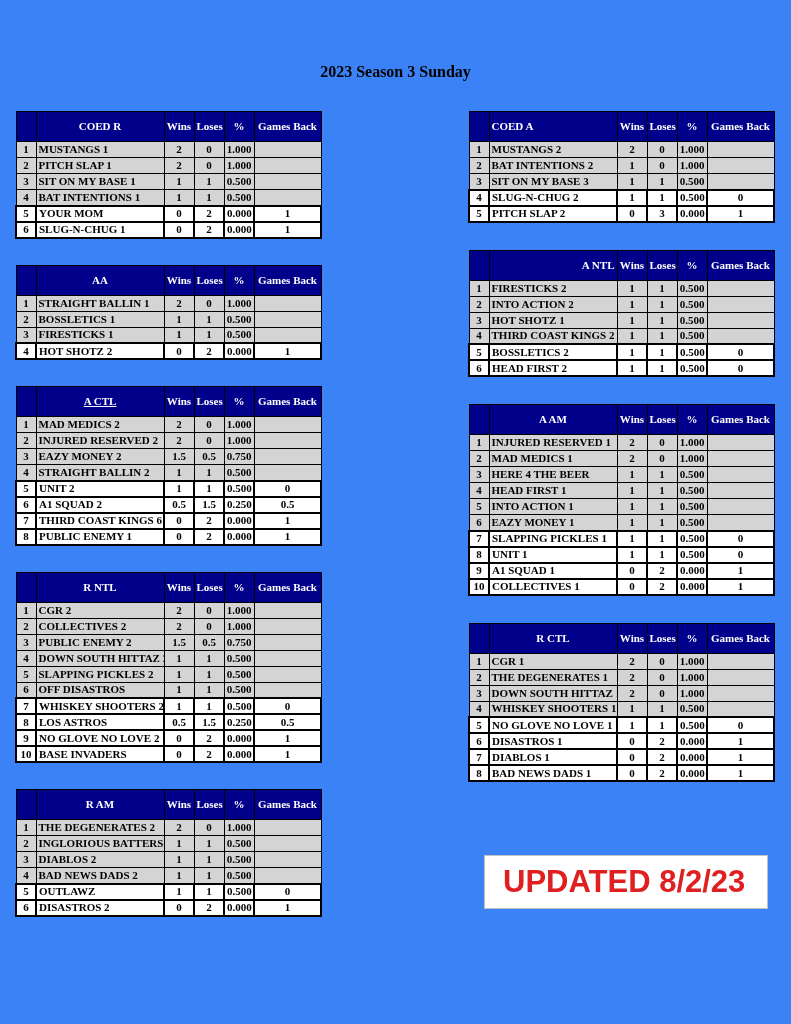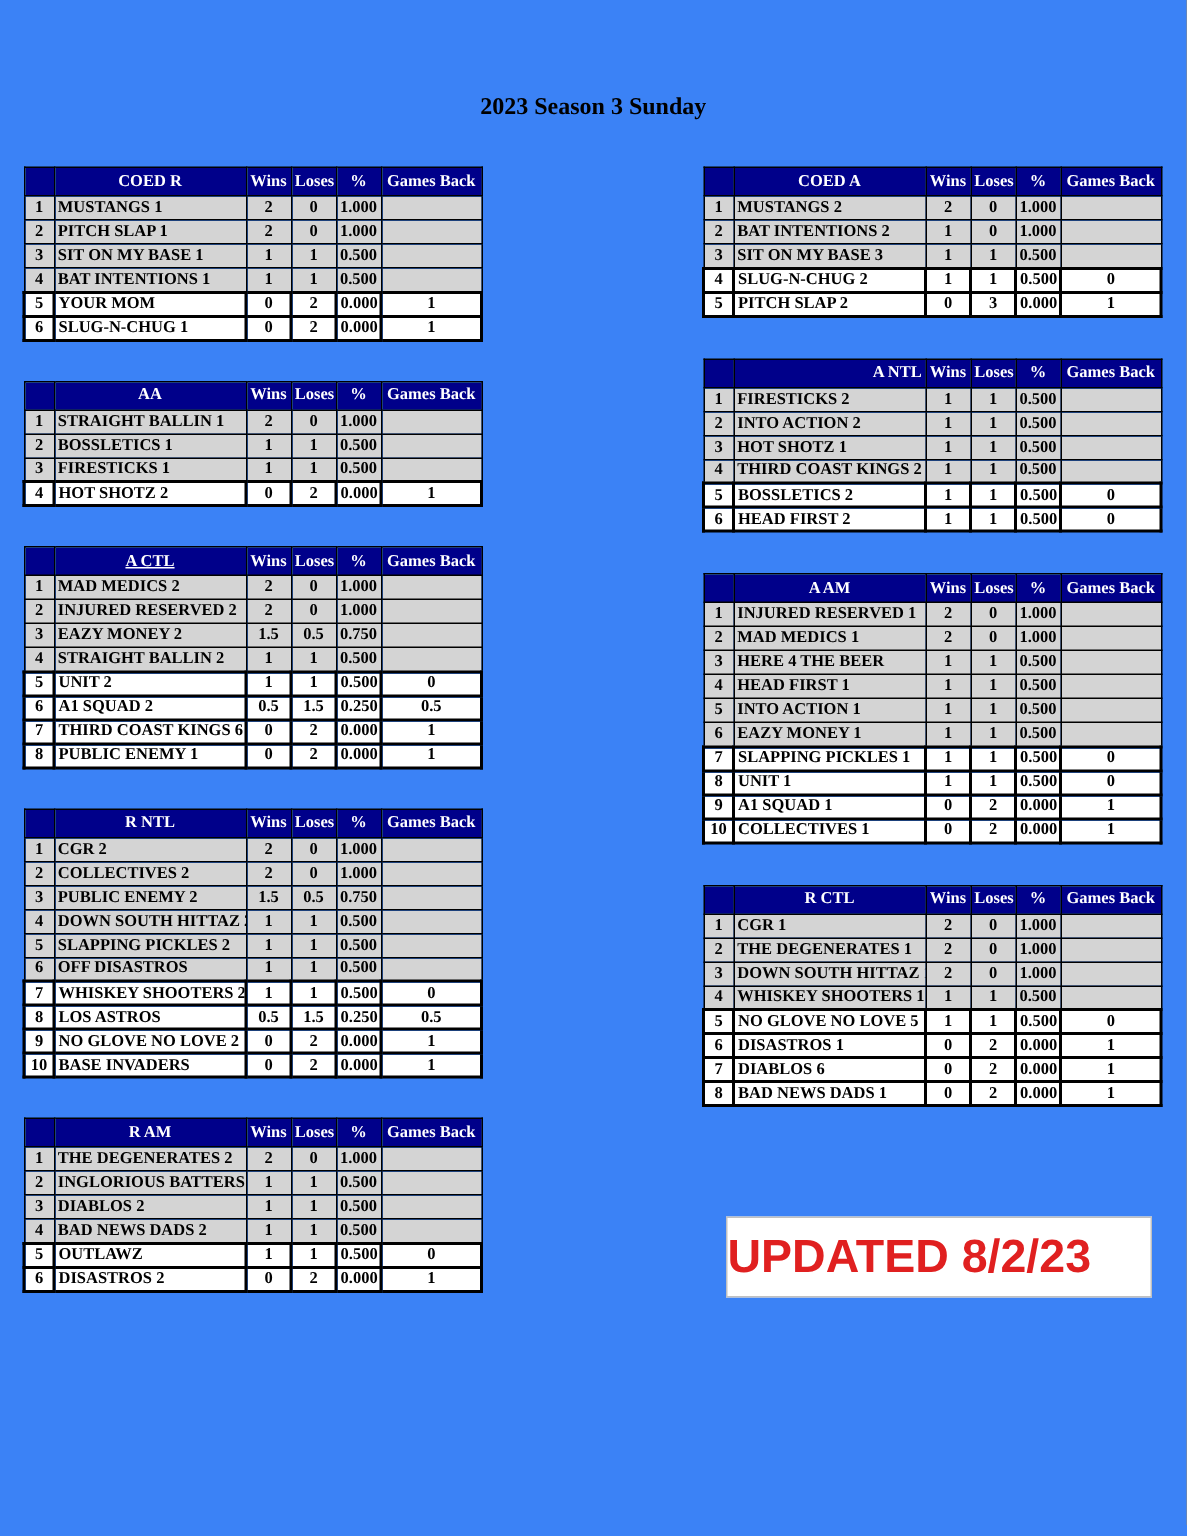--- a/index.html
+++ b/index.html
@@ -49,21 +49,21 @@
     line-height: 13px;
     height: 16px;
     padding: 0 2px;
     overflow: hidden;
     white-space: nowrap;
     font-weight: bold;
   }
   table.standings thead th {
     background: var(--header-bg);
     color: var(--header-text);
-    height: 19px;
+    height: 30px;
     text-align: center;
   }
   .c-rank { width: 20px; text-align: center; }
   .c-team { width: 128px; text-align: left; }
   .c-num  { width: 30px; text-align: center; }
   .c-gb   { width: 67px; text-align: center; }
 
   tbody td { background: var(--row-gray); color: #000; }
   tr.below-line td {
     background: #ffffff;
@@ -71,21 +71,21 @@
   }
   .updated-box {
     margin-top: 46px;
     margin-left: 16px;
     width: 284px;
     height: 54px;
     background: #ffffff;
     border: 1px solid #c0c0c0;
     display: flex;
     align-items: center;
-    padding-left: 0;
+    padding-left: 18px;
   }
   .updated-text {
     font-family: "Liberation Sans", "DejaVu Sans", sans-serif;
     font-weight: bold;
     font-size: 31px;
     letter-spacing: 0px;
     color: var(--updated-red);
   }
 </style>
 </head>
@@ -439,21 +439,21 @@
             <td class="c-gb">1</td>
           </tr>
         </tbody>
   </table>
 </div>
   <div class="col col-right" id="col-right">
   <table class="standings">
     <thead>
       <tr>
         <th class="c-rank"></th>
-        <th class="c-team league-name" style="text-align:center;">COED A</th>
+        <th class="c-team league-name" style="text-align:left;">COED A</th>
         <th class="c-num">Wins</th>
         <th class="c-num">Loses</th>
         <th class="c-num">%</th>
         <th class="c-gb">Games Back</th>
       </tr>
     </thead>
     <tbody>
           <tr>
             <td class="c-rank">1</td>
             <td class="c-team">MUSTANGS 2</td>
@@ -694,37 +694,37 @@
           <tr>
             <td class="c-rank">4</td>
             <td class="c-team">WHISKEY SHOOTERS 1</td>
             <td class="c-num">1</td>
             <td class="c-num">1</td>
             <td class="c-num">0.500</td>
             <td class="c-gb"></td>
           </tr>
           <tr class="below-line">
             <td class="c-rank">5</td>
-            <td class="c-team">NO GLOVE NO LOVE 5</td>
+            <td class="c-team">NO GLOVE NO LOVE 1</td>
             <td class="c-num">1</td>
             <td class="c-num">1</td>
             <td class="c-num">0.500</td>
             <td class="c-gb">0</td>
           </tr>
           <tr class="below-line">
             <td class="c-rank">6</td>
             <td class="c-team">DISASTROS 1</td>
             <td class="c-num">0</td>
             <td class="c-num">2</td>
             <td class="c-num">0.000</td>
             <td class="c-gb">1</td>
           </tr>
           <tr class="below-line">
             <td class="c-rank">7</td>
-            <td class="c-team">DIABLOS 6</td>
+            <td class="c-team">DIABLOS 1</td>
             <td class="c-num">0</td>
             <td class="c-num">2</td>
             <td class="c-num">0.000</td>
             <td class="c-gb">1</td>
           </tr>
           <tr class="below-line">
             <td class="c-rank">8</td>
             <td class="c-team">BAD NEWS DADS 1</td>
             <td class="c-num">0</td>
             <td class="c-num">2</td>

